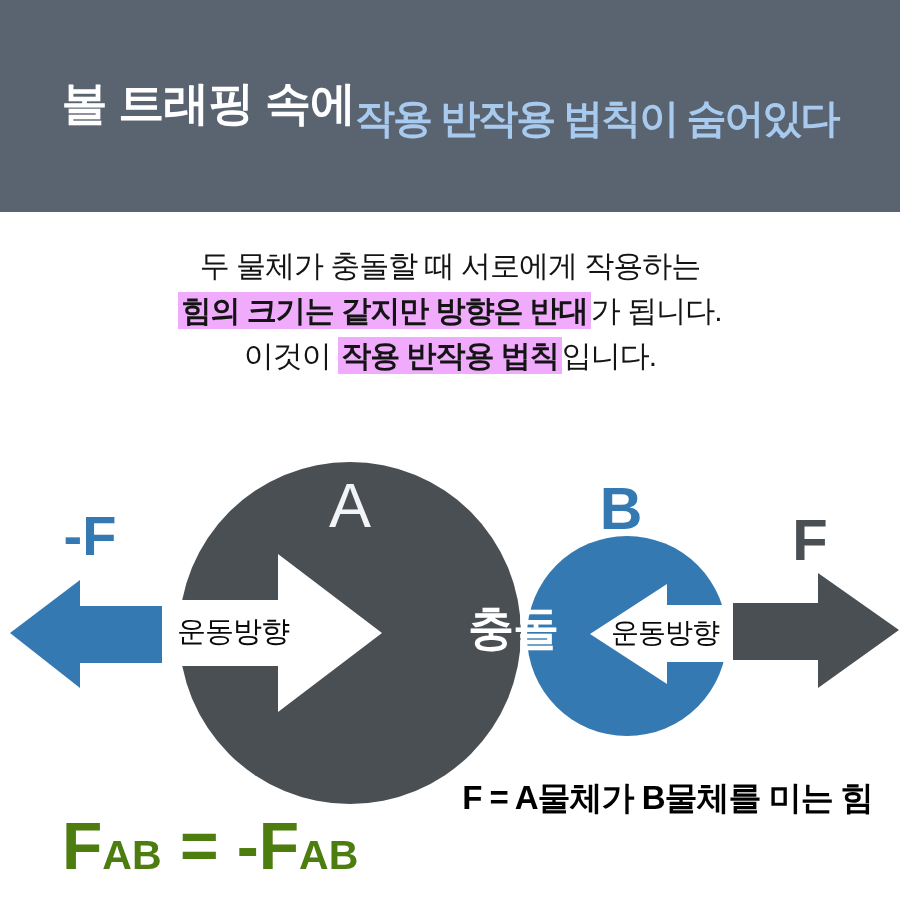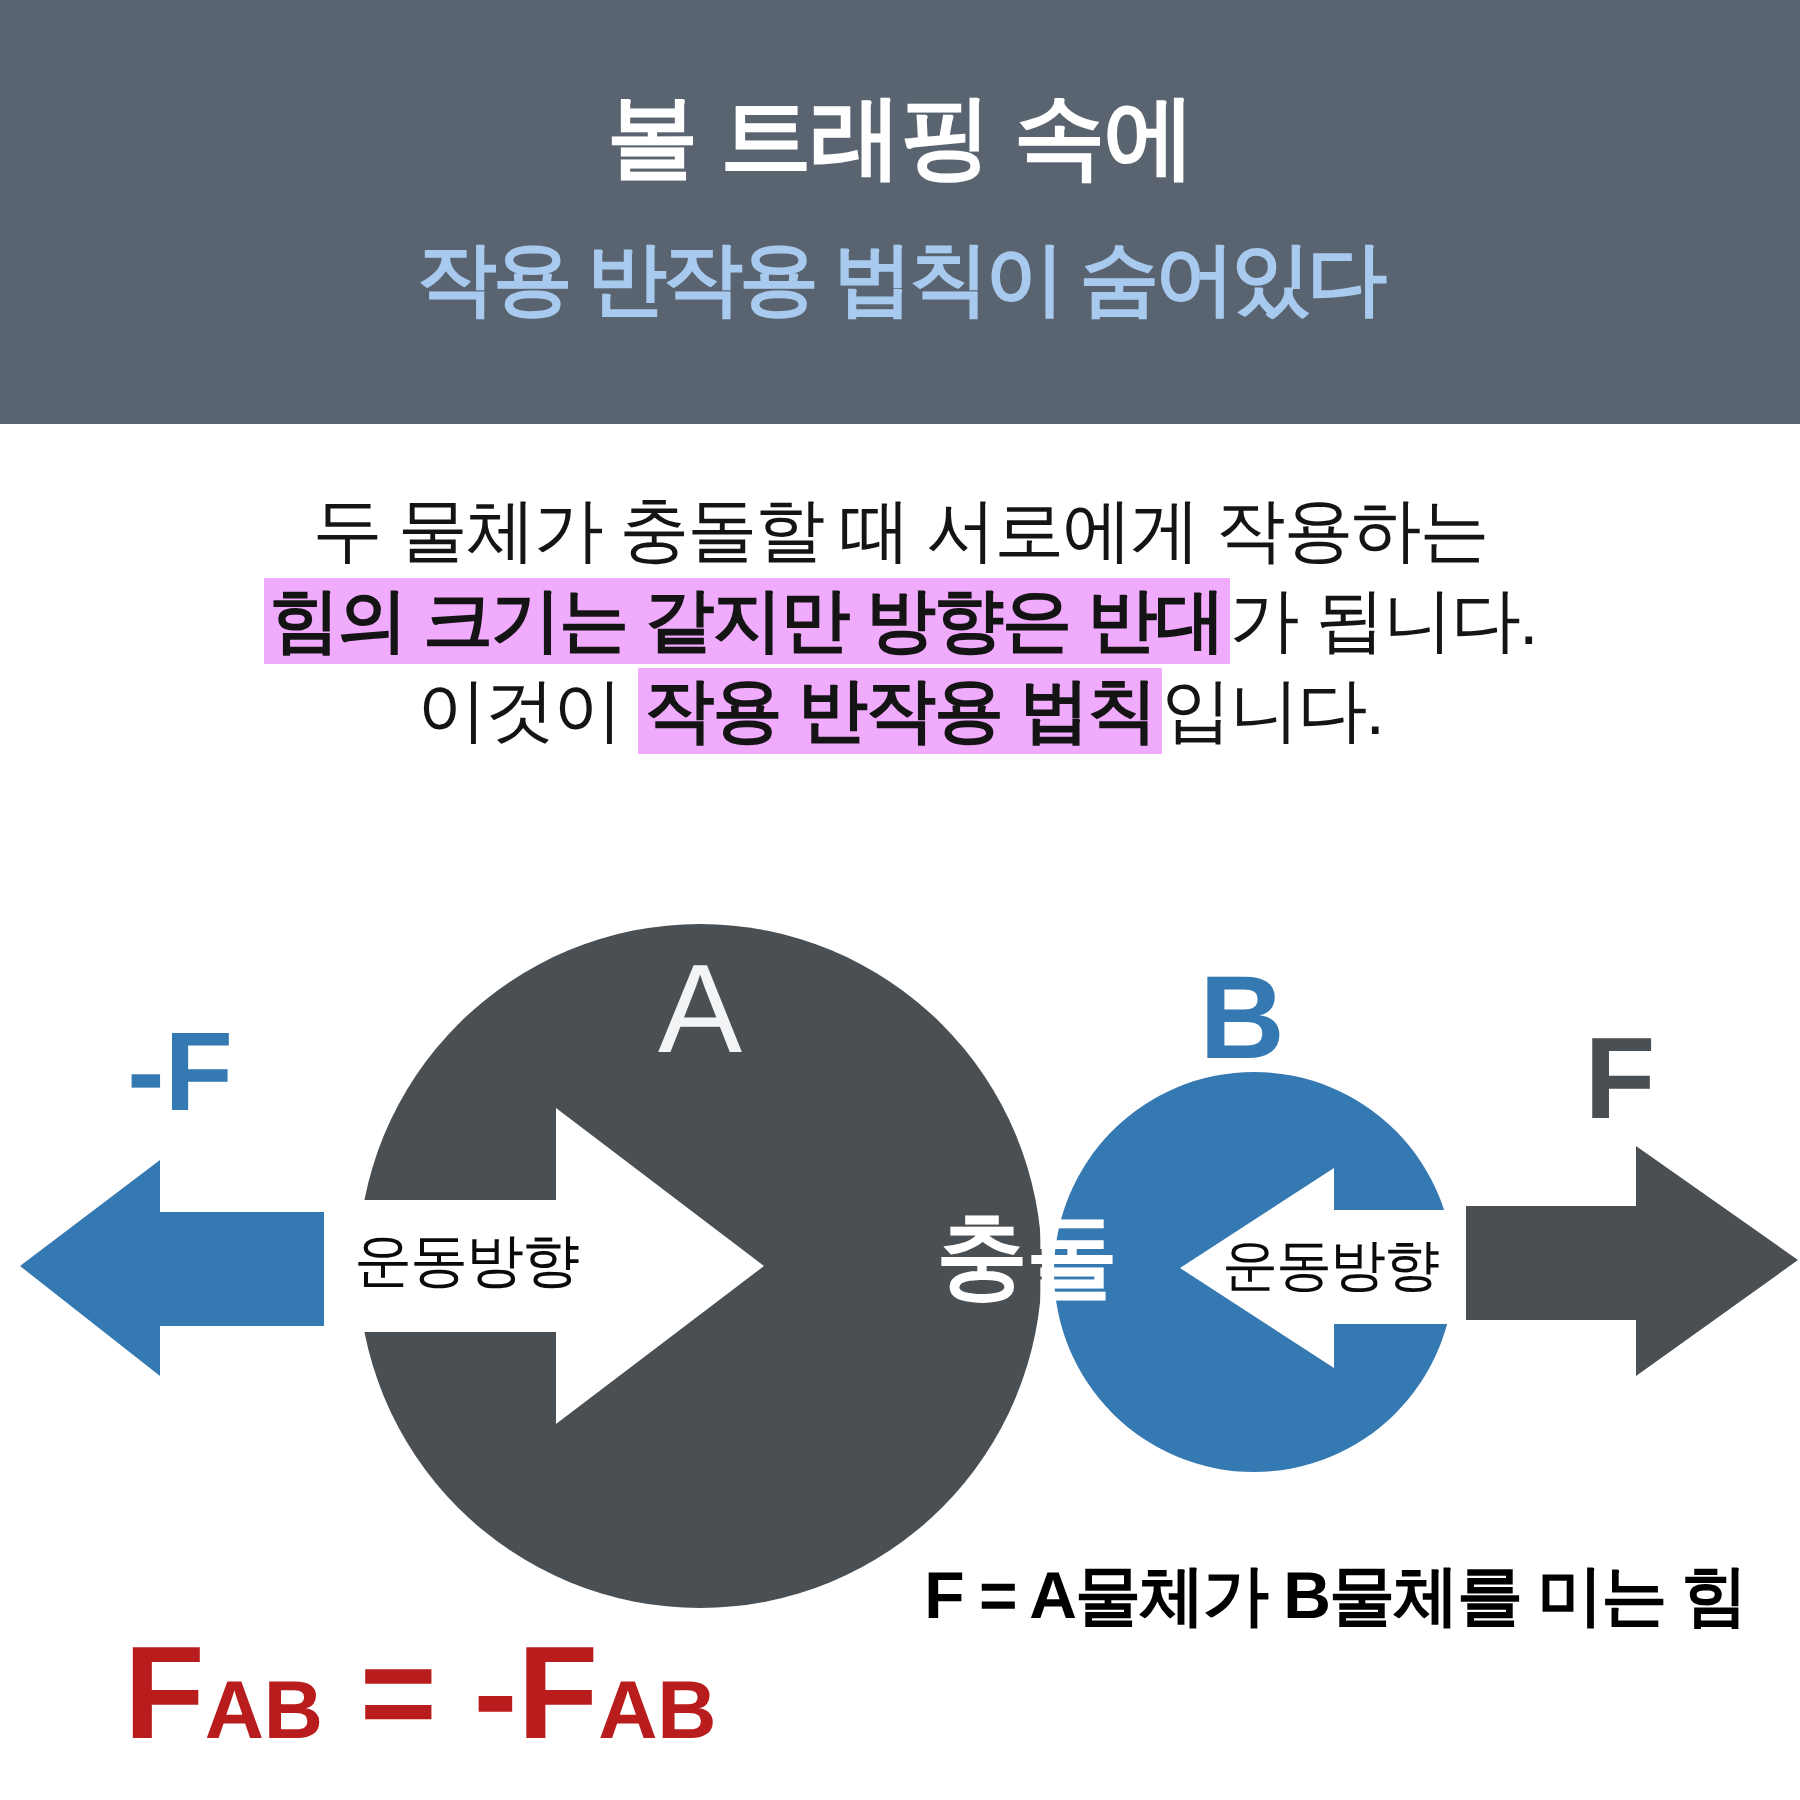--- a/index.html
+++ b/index.html
@@ -8,37 +8,37 @@
     background:#ffffff;
     font-family:"Liberation Sans","DejaVu Sans",sans-serif;
     overflow:hidden;
   }
   .canvas { position:relative; width:900px; height:900px; }
 
   
   .header {
     position:absolute; left:0; top:0; width:900px; height:212px;
     background:#5a6470;
-    display:flex; flex-direction:column; align-items:center; justify-content:center;
+    display:flex; flex-direction:row; align-items:center; justify-content:center;
     text-align:center;
   }
   .header-line1 {
     color:#ffffff; font-size:46px; font-weight:700; letter-spacing:-1px;
     line-height:1.1; margin-top:-6px;
   }
   .header-line2 {
     color:#a8caee; font-size:40px; font-weight:700; letter-spacing:-2px;
     line-height:1.15; margin-top:24px;
   }
 
   
   .intro {
     position:absolute; left:0; top:243px; width:900px;
     text-align:center; color:#141414;
-    font-size:35px; line-height:45px; letter-spacing:-1px;
+    font-size:30px; line-height:45px; letter-spacing:-1px;
   }
   .intro .hl {
     background:#f0abfc; font-weight:700; padding:2px 3px;
   }
 
   
   .diagram-svg { position:absolute; left:0; top:0; width:900px; height:900px; }
 
   
   .dlabel { position:absolute; line-height:1; white-space:nowrap; }
@@ -52,21 +52,21 @@
            color:#4a4f54; font-size:58px; font-weight:600; }
   .lbl-motion-a { left:175px; top:617px; width:116px; text-align:center;
                   color:#0a0a0a; font-size:29px; font-weight:500; letter-spacing:-1px; }
   .lbl-motion-b { left:609px; top:619px; width:112px; text-align:center;
                   color:#0a0a0a; font-size:28px; font-weight:500; letter-spacing:-1px; }
   .lbl-collision { left:468px; top:605px; width:114px; text-align:left;
                    color:#ffffff; font-size:46px; font-weight:700; letter-spacing:-1px; }
 
   
   .equation {
-    position:absolute; left:62px; top:813px; color:#b91c1c;
+    position:absolute; left:62px; top:813px; color:#4d7c0f;
     font-weight:700; line-height:1; white-space:nowrap; letter-spacing:0;
   }
   .equation .big { font-size:66px; }
   .equation .sub { font-size:41px; }
 
   
   .legend {
     position:absolute; left:445px; top:777px; width:445px;
     text-align:center; color:#000000;
     font-size:33px; font-weight:700; line-height:42px; letter-spacing:-1px;

